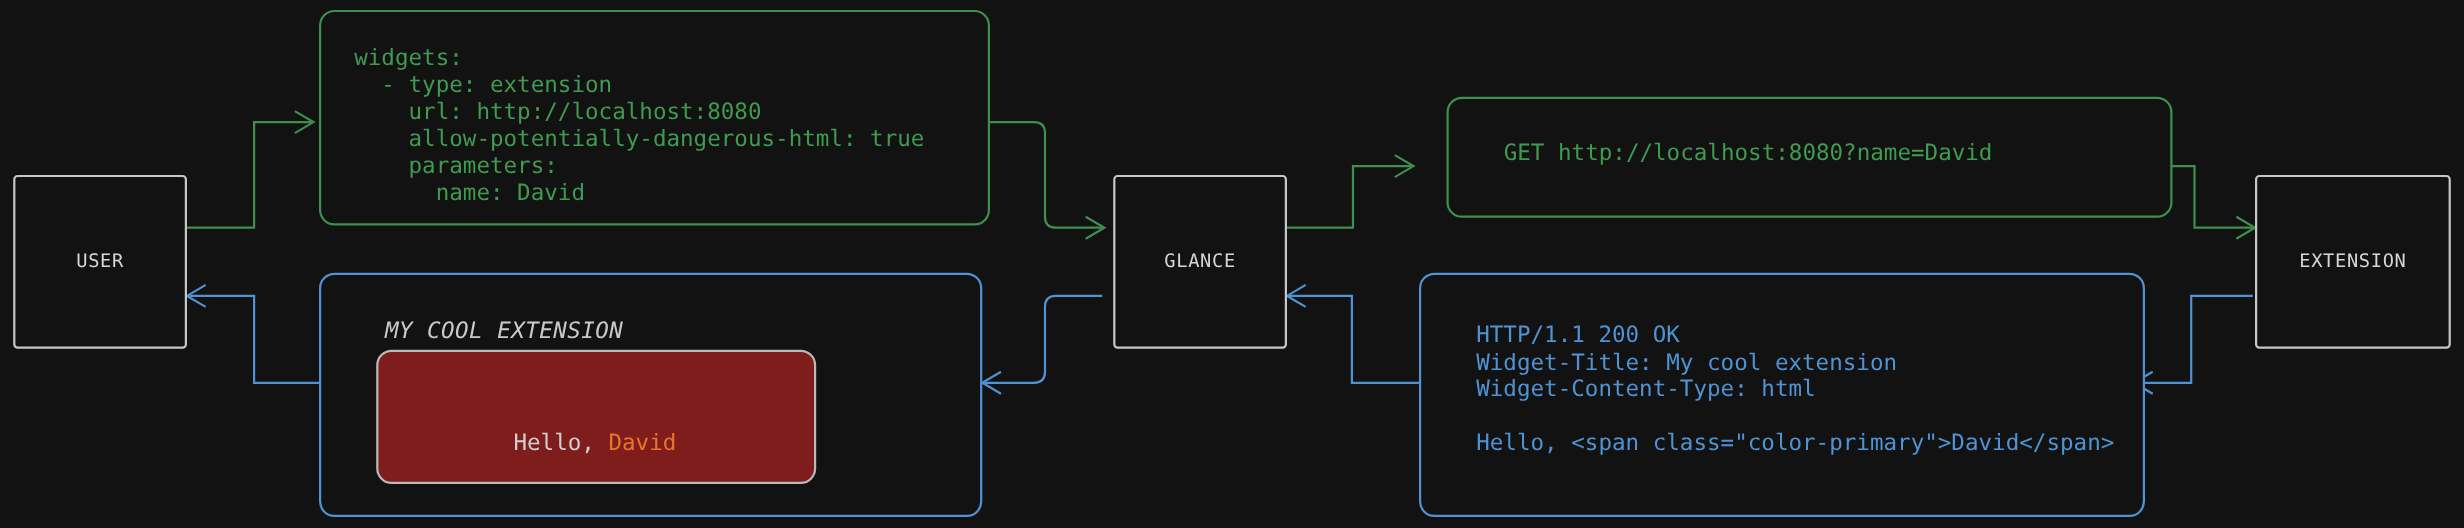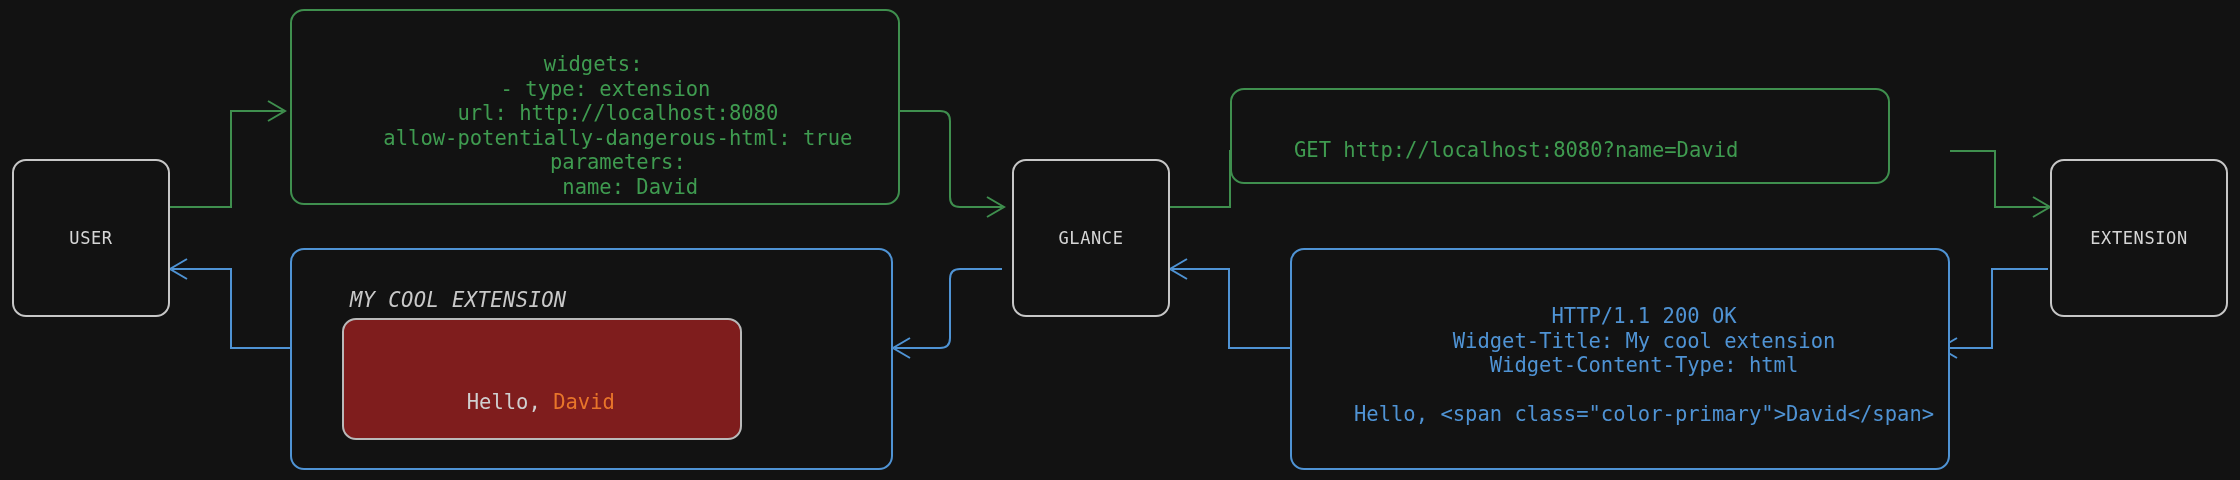--- a/index.html
+++ b/index.html
@@ -19,21 +19,21 @@
     left: 0; top: 0;
     width: 2240px; height: 480px;
     pointer-events: none;
   }
 
   
   .node {
     position: absolute;
     box-sizing: border-box;
     border: 2px solid #c7c7c7;
-    border-radius: 14px;
+    border-radius: 4px;
     background: #121212;
     display: flex;
     align-items: center;
     justify-content: center;
   }
   .node-label {
     color: #d6d6d6;
     font-family: "DejaVu Sans Mono", monospace;
     font-size: 17px;
     letter-spacing: 0.6px;
@@ -51,22 +51,21 @@
   }
   .msgbox.green { border-color: #3f8f4e; }
   .msgbox.blue  { border-color: #4f93d4; }
 
   .code {
     position: absolute;
     font-family: "DejaVu Sans Mono", monospace;
     font-size: 20.5px;
     line-height: 24.5px;
     white-space: pre;
-    margin: 12px;
-    text-align: center;
+    margin: 0;
   }
   .code.green { color: #3f9b50; }
   .code.blue  { color: #4f93d4; }
 
   
   .widget-title {
     position: absolute;
     color: #c9c9c9;
     font-family: "DejaVu Sans Mono", monospace;
     font-size: 20.5px;
@@ -152,21 +151,21 @@
 
   <div class="msgbox green" style="left:290px; top:9px; width:610px; height:196px;">
     <pre class="code green" style="left:30px; top:29px;">widgets:
   - type: extension
     url: http://localhost:8080
     allow-potentially-dangerous-html: true
     parameters:
       name: David</pre>
   </div>
 
-  <div class="msgbox green" style="left:1230px; top:88px; width:660px; height:96px;">
+  <div class="msgbox green" style="left:1315px; top:88px; width:660px; height:110px;">
     <pre class="code green" style="left:50px; top:36px;">GET http://localhost:8080?name=David</pre>
   </div>
 
   <div class="msgbox blue" style="left:1290px; top:248px; width:660px; height:222px;padding-left:29px;">
     <pre class="code blue" style="left:50px; top:42px;">HTTP/1.1 200 OK
 Widget-Title: My cool extension
 Widget-Content-Type: html
 
 Hello, &lt;span class="color-primary"&gt;David&lt;/span&gt;</pre>
   </div>

